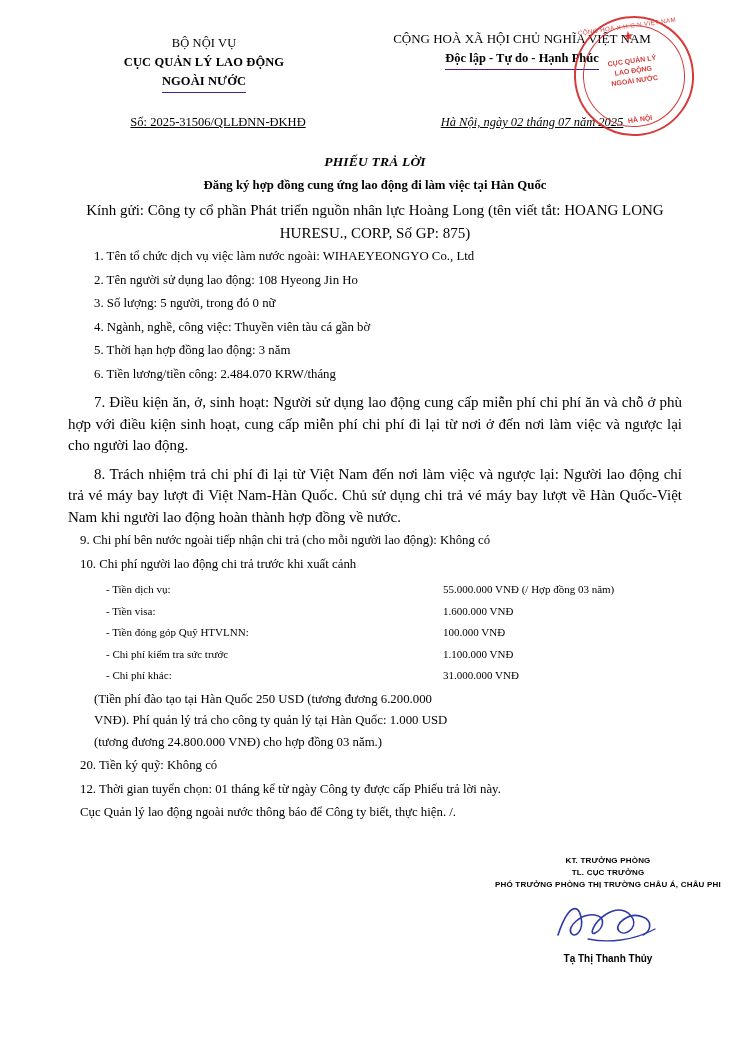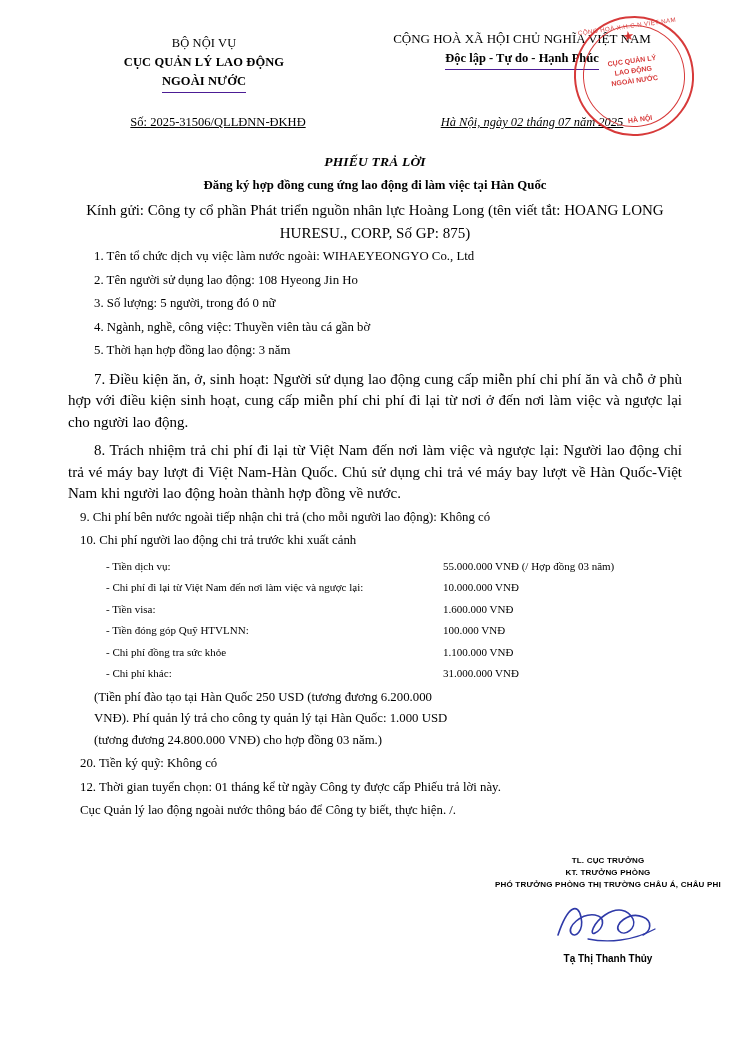--- a/index.html
+++ b/index.html
@@ -280,65 +280,62 @@
 
     <div class="p center">Kính gửi: Công ty cổ phần Phát triển nguồn nhân lực Hoàng Long (tên viết tắt: HOANG LONG</div>
     <div class="p center tight">HURESU., CORP, Số GP: 875)</div>
 
 
     <div class="item">1. Tên tổ chức dịch vụ việc làm nước ngoài: WIHAEYEONGYO Co., Ltd</div>
     <div class="item">2. Tên người sử dụng lao động: 108 Hyeong Jin Ho</div>
     <div class="item">3. Số lượng: 5 người, trong đó 0 nữ</div>
     <div class="item">4. Ngành, nghề, công việc: Thuyền viên tàu cá gần bờ</div>
     <div class="item">5. Thời hạn hợp đồng lao động: 3 năm</div>
+    <div class="item">6. Tiền lương/tiền công: 2.484.070 KRW/tháng</div>
     <div class="p indent">7. Điều kiện ăn, ở, sinh hoạt: Người sử dụng lao động cung cấp miễn phí chi phí ăn và chỗ ở phù hợp với điều kiện sinh hoạt, cung cấp miễn phí chi phí đi lại từ nơi ở đến nơi làm việc và ngược lại cho người lao động.</div>
     <div class="p indent">8. Trách nhiệm trả chi phí đi lại từ Việt Nam đến nơi làm việc và ngược lại: Người lao động chỉ trả vé máy bay lượt đi Việt Nam-Hàn Quốc. Chủ sử dụng chi trả vé máy bay lượt về Hàn Quốc-Việt Nam khi người lao động hoàn thành hợp đồng về nước.</div>
     <div class="item noindent">9. Chi phí bên nước ngoài tiếp nhận chi trả (cho mỗi người lao động): Không có</div>
     <div class="item noindent">10. Chi phí người lao động chi trả trước khi xuất cảnh</div>
 
     <table class="costs">
       <tbody>
           <tr>
         <td class="label">- Tiền dịch vụ:</td>
         <td class="value">55.000.000 VNĐ (/ Hợp đồng 03 năm)</td>
       </tr>
       <tr>
-        <td class="label">- Chi phí đi lại từ Việt Nam đến nơi làm việc và ngược lại:</td>
-        <td class="value">10.000.000 VNĐ</td>
-      </tr>
-      <tr>
         <td class="label">- Tiền visa:</td>
         <td class="value">1.600.000 VNĐ</td>
       </tr>
       <tr>
         <td class="label">- Tiền đóng góp Quỹ HTVLNN:</td>
         <td class="value">100.000 VNĐ</td>
       </tr>
       <tr>
-        <td class="label">- Chi phí đồng tra sức khỏe</td>
+        <td class="label">- Chi phí kiểm tra sức trước</td>
         <td class="value">1.100.000 VNĐ</td>
       </tr>
       <tr>
         <td class="label">- Chi phí khác:</td>
         <td class="value">31.000.000 VNĐ</td>
       </tr>
     </tbody>
       </table>
 
     <div class="note">(Tiền phí đào tạo tại Hàn Quốc 250 USD (tương đương 6.200.000 VNĐ). Phí quản lý trả cho công ty quản lý tại Hàn Quốc: 1.000 USD (tương đương 24.800.000 VNĐ) cho hợp đồng 03 năm.)</div>
 
     <div class="item noindent">20. Tiền ký quỹ: Không có</div>
     <div class="item noindent">12. Thời gian tuyển chọn: 01 tháng kể từ ngày Công ty được cấp Phiếu trả lời này.</div>
 
     <div class="item noindent">Cục Quản lý lao động ngoài nước thông báo để Công ty biết, thực hiện. /.</div>
   </div>
 
   <div class="signature">
+    <div class="sig-line">KT. TRƯỞNG PHÒNG</div>
     <div class="sig-line">TL. CỤC TRƯỞNG</div>
-    <div class="sig-line">KT. TRƯỞNG PHÒNG</div>
     <div class="sig-line">PHÓ TRƯỞNG PHÒNG THỊ TRƯỜNG CHÂU Á, CHÂU PHI</div>
     <div class="sig-scribble">
       <svg width="150" height="56" viewBox="0 0 150 56">
         <path d="M25,40 C35,10 45,8 48,22 C51,36 42,44 38,38 C34,32 48,18 62,20 C74,22 70,34 62,38 C56,41 60,28 72,20 C84,12 95,14 100,24 C104,33 92,42 86,36 C80,30 96,16 110,22 C120,26 118,36 110,40" fill="none" stroke="#2f3aa8" stroke-width="1.6" stroke-linecap="round"></path>
         <path d="M55,44 C75,48 100,46 122,34" fill="none" stroke="#2f3aa8" stroke-width="1.3" stroke-linecap="round"></path>
       </svg>
     </div>
     <div class="sig-name">Tạ Thị Thanh Thủy</div>
   </div>
 </div>

